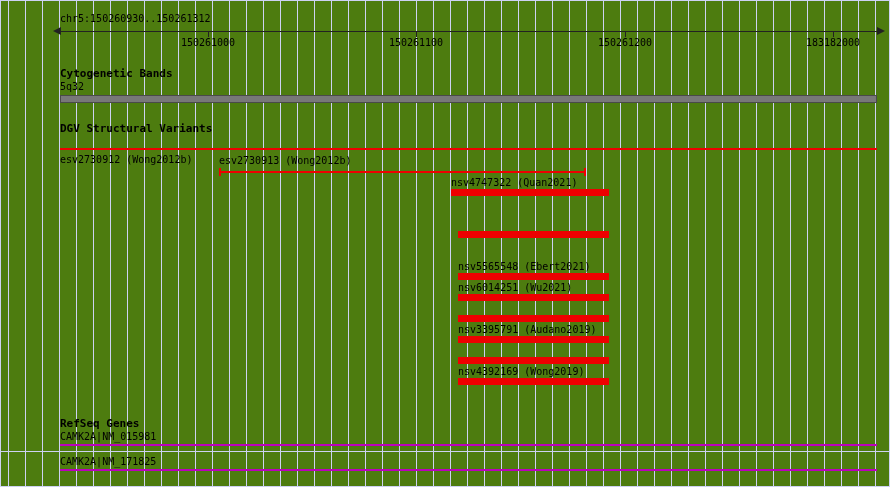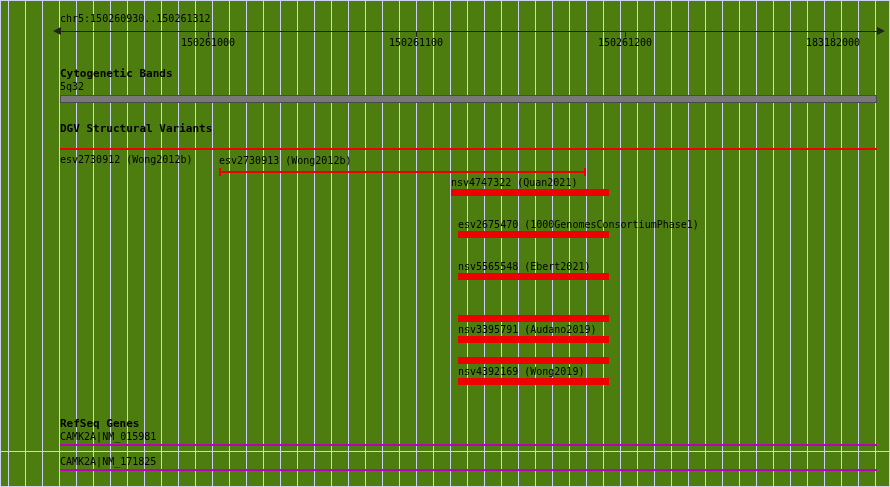--- a/index.html
+++ b/index.html
@@ -88,25 +88,28 @@
   <div class="lbl" style="left:218px; top:154px">esv2730913 (Wong2012b)</div>
   <div class="rline" style="left:218px; top:170px; width:367px"></div>
   <div class="rcap" style="left:218px; top:167px; height:8px"></div>
   <div class="rcap" style="left:583px; top:167px; height:8px"></div>
 
   <div class="vrow" style="top:176px">
     <div class="vlabel" style="left:408px">nsv4747322 (Quan2021)</div>
     <div class="vbar" style="left:408px; width:158px"></div>
   </div>
   <div class="vrow" style="top:218px">
-    <div class="vlabel" style="left:415px">esv2675470 (1000GenomesConsortiumPhase1)</div>
     <div class="vbar" style="left:415px; width:151px"></div>
   </div>
   <div class="vrow" style="top:260px">
     <div class="vlabel" style="left:415px">nsv5565548 (Ebert2021)</div>
+    <div class="vbar" style="left:415px; width:151px"></div>
+  </div>
+  <div class="vrow" style="top:281px">
+    <div class="vlabel" style="left:415px">nsv6014251 (Wu2021)</div>
     <div class="vbar" style="left:415px; width:151px"></div>
   </div>
   <div class="vrow" style="top:302px">
     <div class="vbar" style="left:415px; width:151px"></div>
   </div>
   <div class="vrow" style="top:323px">
     <div class="vlabel" style="left:415px">nsv3395791 (Audano2019)</div>
     <div class="vbar" style="left:415px; width:151px"></div>
   </div>
   <div class="vrow" style="top:344px">

